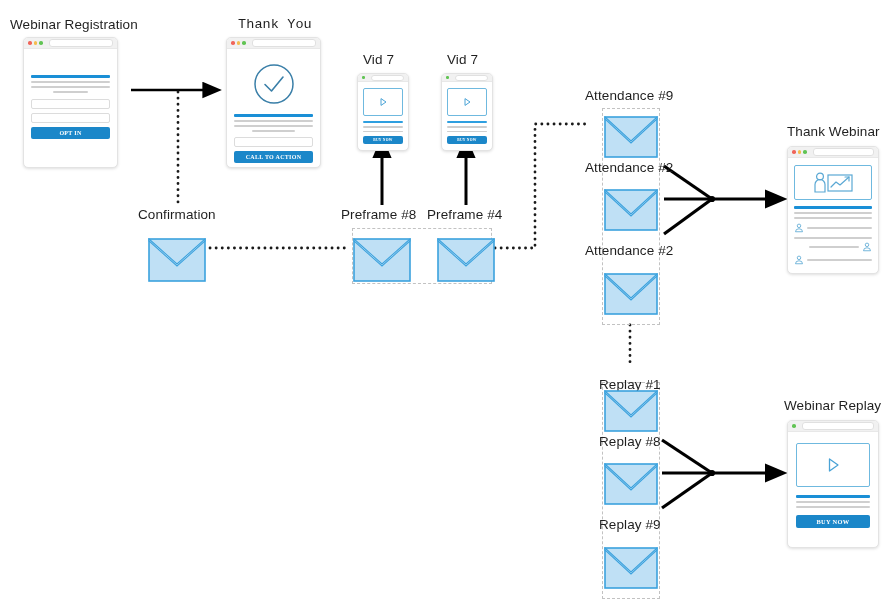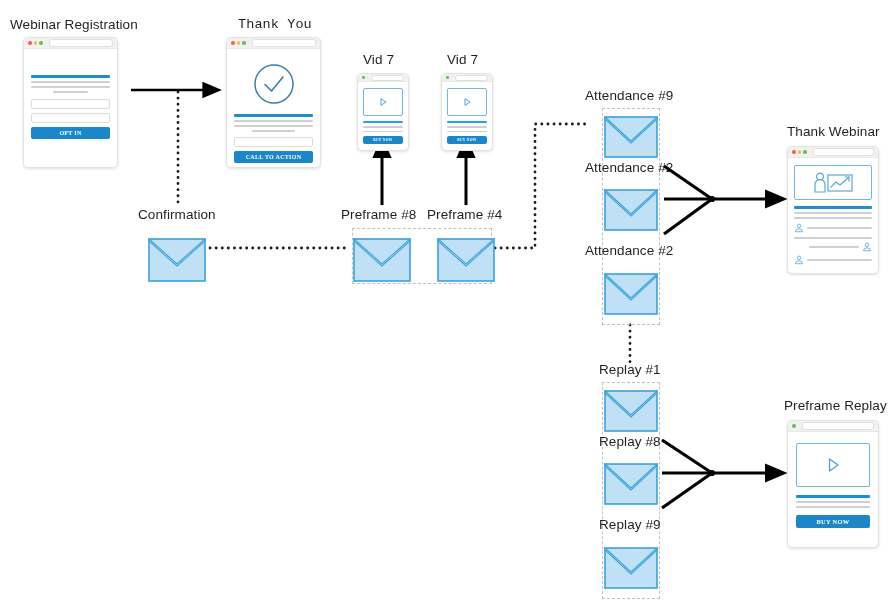--- a/index.html
+++ b/index.html
@@ -157,31 +157,31 @@
 
   <div class="dashbox" style="left:352px;top:228px;width:140px;height:56px;"></div>
   <div class="dashbox" style="left:602px;top:108px;width:58px;height:217px;"></div>
   <div class="dashbox" style="left:602px;top:382px;width:58px;height:217px;"></div>
 
   <div class="lbl" style="left:10px;top:18px;">Webinar Registration</div>
   <div class="lbl" style="left:238px;top:18px;font-family:Liberation Mono, monospace;">Thank You</div>
   <div class="lbl" style="left:363px;top:53px;">Vid 7</div>
   <div class="lbl" style="left:447px;top:53px;">Vid 7</div>
   <div class="lbl" style="left:787px;top:125px;">Thank Webinar</div>
-  <div class="lbl" style="left:784px;top:399px;">Preframe Replay</div>
+  <div class="lbl" style="left:784px;top:399px;">Webinar Replay</div>
 
   <div class="lbl" style="left:138px;top:208px;">Confirmation</div>
   <div class="lbl" style="left:341px;top:208px;">Preframe #8</div>
   <div class="lbl" style="left:427px;top:208px;">Preframe #4</div>
 
   <div class="lbl" style="left:585px;top:89px;">Attendance #9</div>
   <div class="lbl" style="left:585px;top:161px;">Attendance #2</div>
   <div class="lbl" style="left:585px;top:244px;">Attendance #2</div>
 
-  <div class="lbl" style="left:599px;top:363px;">Replay #1</div>
+  <div class="lbl" style="left:599px;top:378px;">Replay #1</div>
   <div class="lbl" style="left:599px;top:435px;">Replay #8</div>
   <div class="lbl" style="left:599px;top:518px;">Replay #9</div>
 
   <div class="env" style="left:148px;top:238px;width:58px;height:44px;">
     <svg width="58" height="44" viewBox="0 0 58 44">
       <rect x="1" y="1" width="56" height="42" fill="#bfe0f5" stroke="#3ba2de" stroke-width="1.6"></rect>
       <path d="M1,1 L29,26 L57,1 L57,3 L29,28 L1,3 Z" fill="#f2f6f8" stroke="#3ba2de" stroke-width="1.1"></path>
     </svg>
   </div>
 

